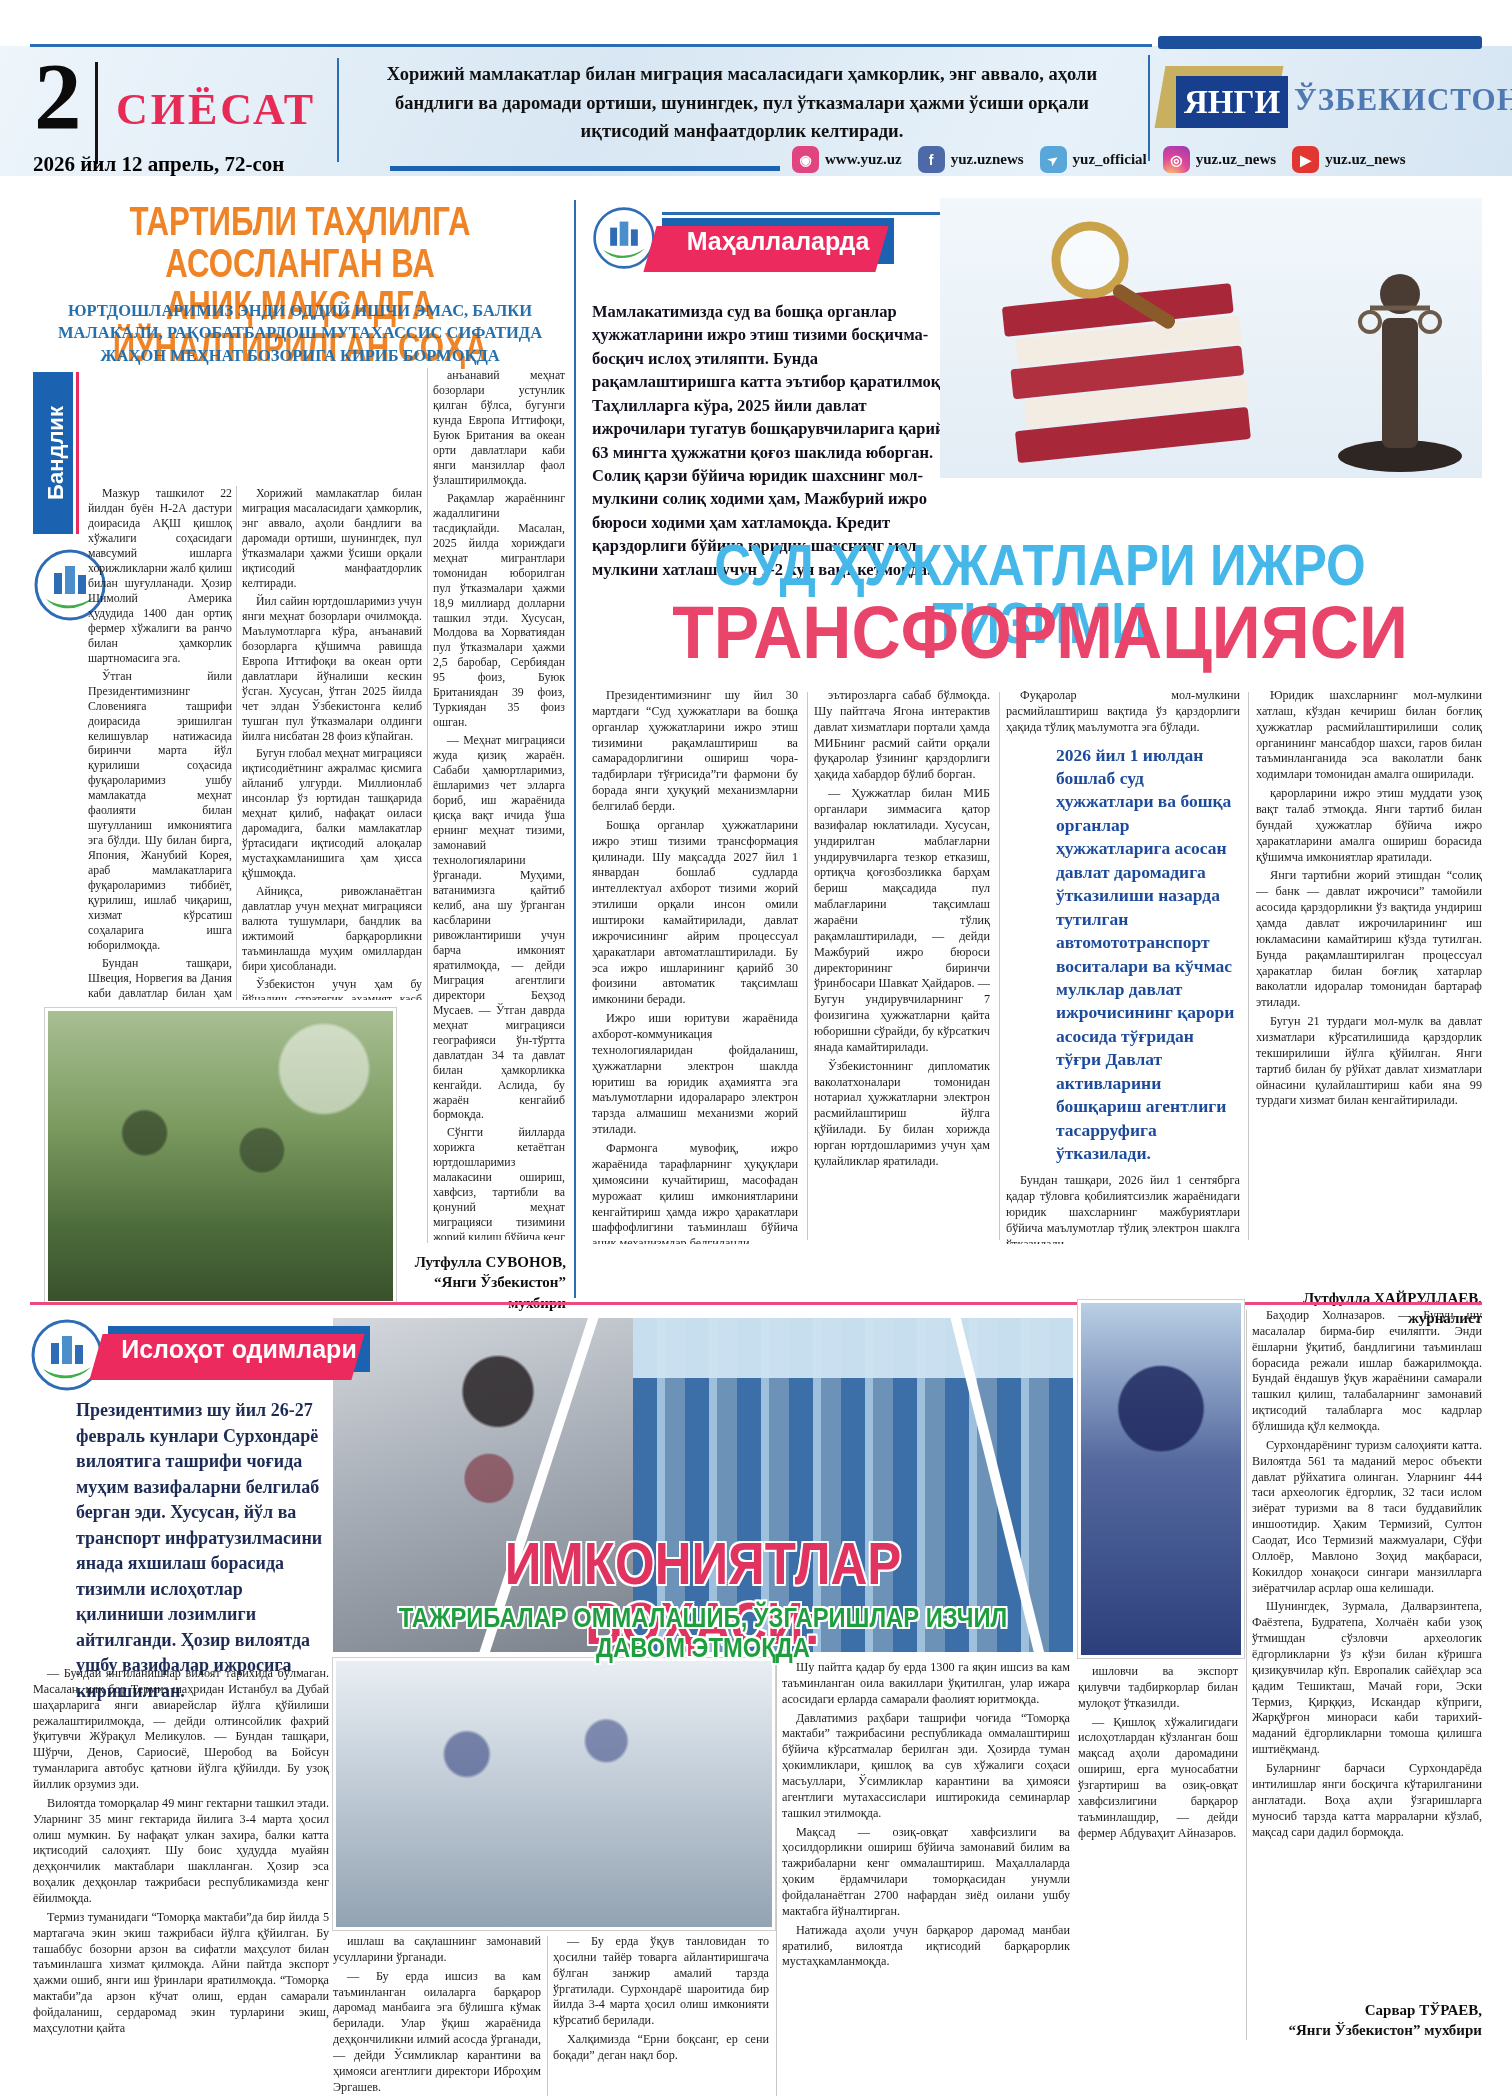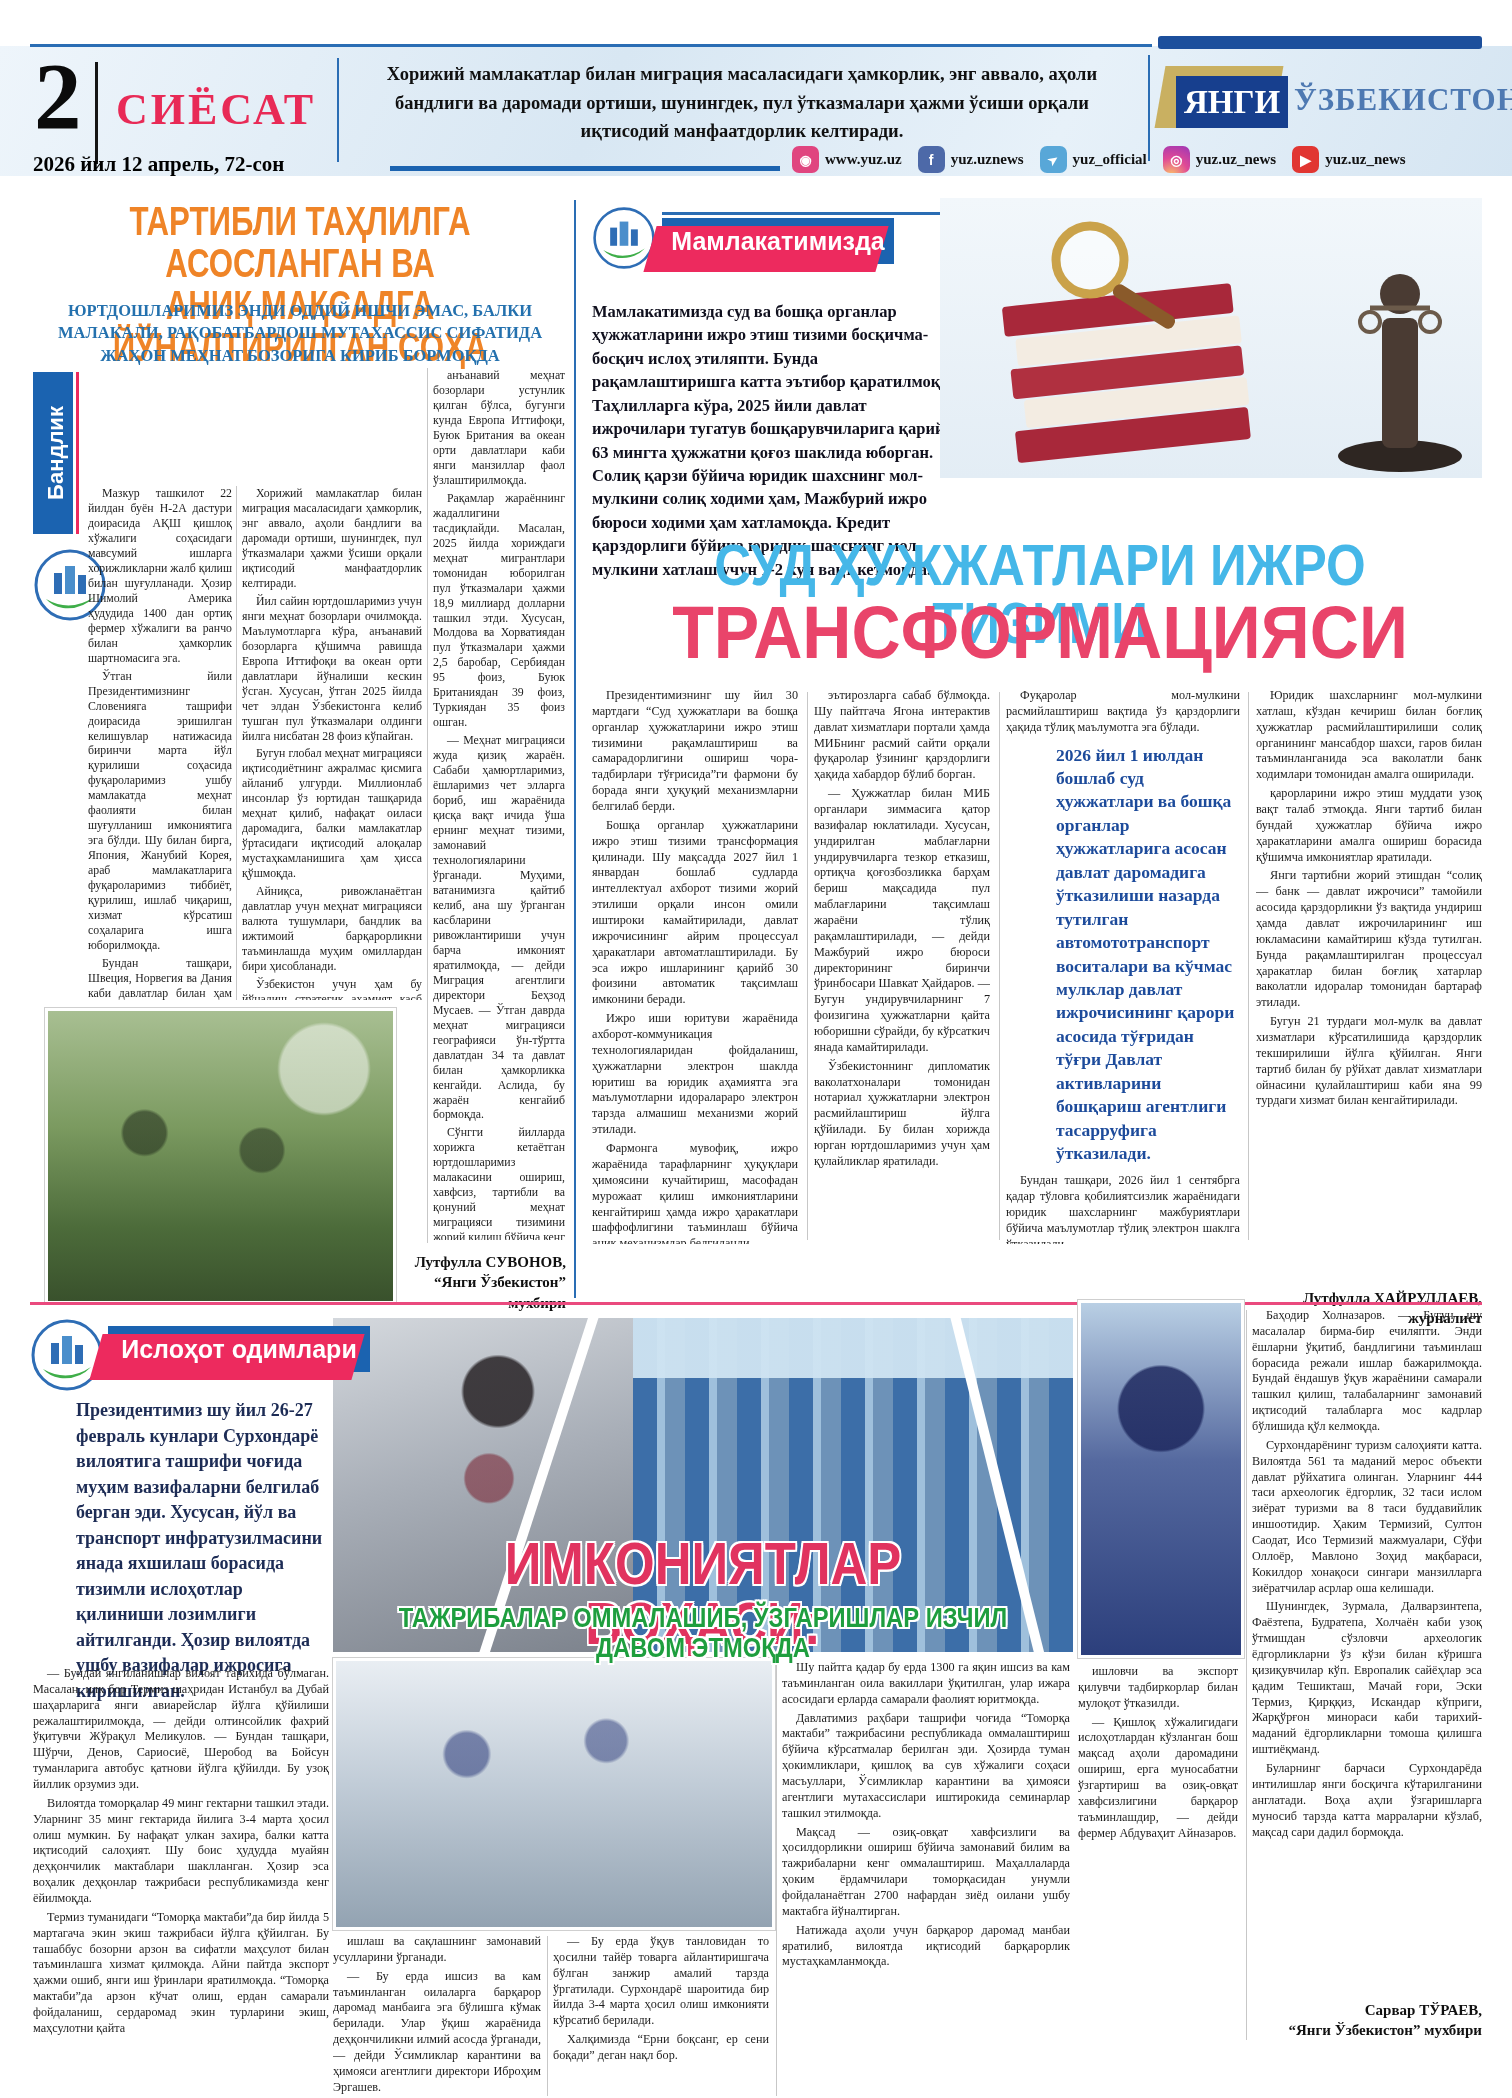--- a/index.html
+++ b/index.html
@@ -224,21 +224,21 @@
   <div class="abs emblem" style="left:592px;top:206px;width:64px;height:64px;">
     <svg viewBox="0 0 74 74" width="64" height="64">
       <circle cx="37" cy="37" r="34" fill="#fff" stroke="#2e6db5" stroke-width="3"></circle>
       <rect x="21" y="25" width="8" height="21" fill="#2e6db5"></rect>
       <rect x="32" y="18" width="10" height="28" fill="#4a8ecb"></rect>
       <rect x="45" y="27" width="8" height="19" fill="#2e6db5"></rect>
       <path d="M13 51 Q37 65 61 49 Q49 62 30 60 Q19 58 13 51Z" fill="#3fae49"></path>
     </svg>
   </div>
   <div class="abs kicker-rule a2-kicker-rule"></div>
-  <div class="abs kicker a2-kicker">Мамлакатимизда</div>
+  <div class="abs kicker a2-kicker">Маҳаллаларда</div>
 
   <div class="abs a2-intro">Мамлакатимизда суд ва бошқа органлар ҳужжатларини ижро этиш тизими босқичма-босқич ислоҳ этиляпти. Бунда рақамлаштиришга катта эътибор қаратилмоқда. Таҳлилларга кўра, 2025 йили давлат ижрочилари тугатув бошқарувчиларига қарийб 63 мингта ҳужжатни қоғоз шаклида юборган. Солиқ қарзи бўйича юридик шахснинг мол-мулкини солиқ ходими ҳам, Мажбурий ижро бюроси ходими ҳам хатламоқда. Кредит қарздорлиги бўйича юридик шахснинг мол-мулкини хатлаш учун 1-2 кун вақт кетмоқда.</div>
 
   <div class="abs a2-img">
     <svg viewBox="0 0 542 280" width="542" height="280">
       <g transform="rotate(-6 200 180)">
         <rect x="70" y="95" width="230" height="30" rx="4" fill="#a8283a"></rect>
         <rect x="80" y="128" width="225" height="28" rx="4" fill="#f3ece2"></rect>
         <rect x="72" y="158" width="232" height="30" rx="4" fill="#b03040"></rect>
         <rect x="82" y="190" width="224" height="28" rx="4" fill="#f3ece2"></rect>

